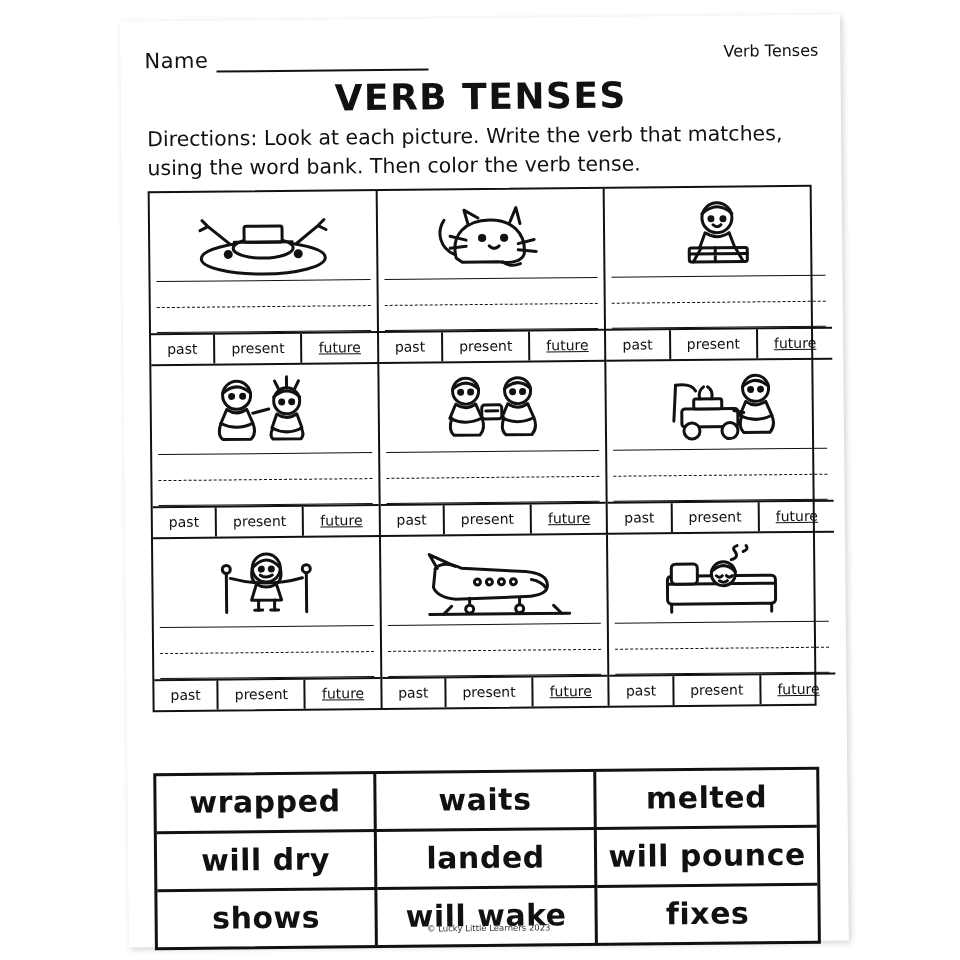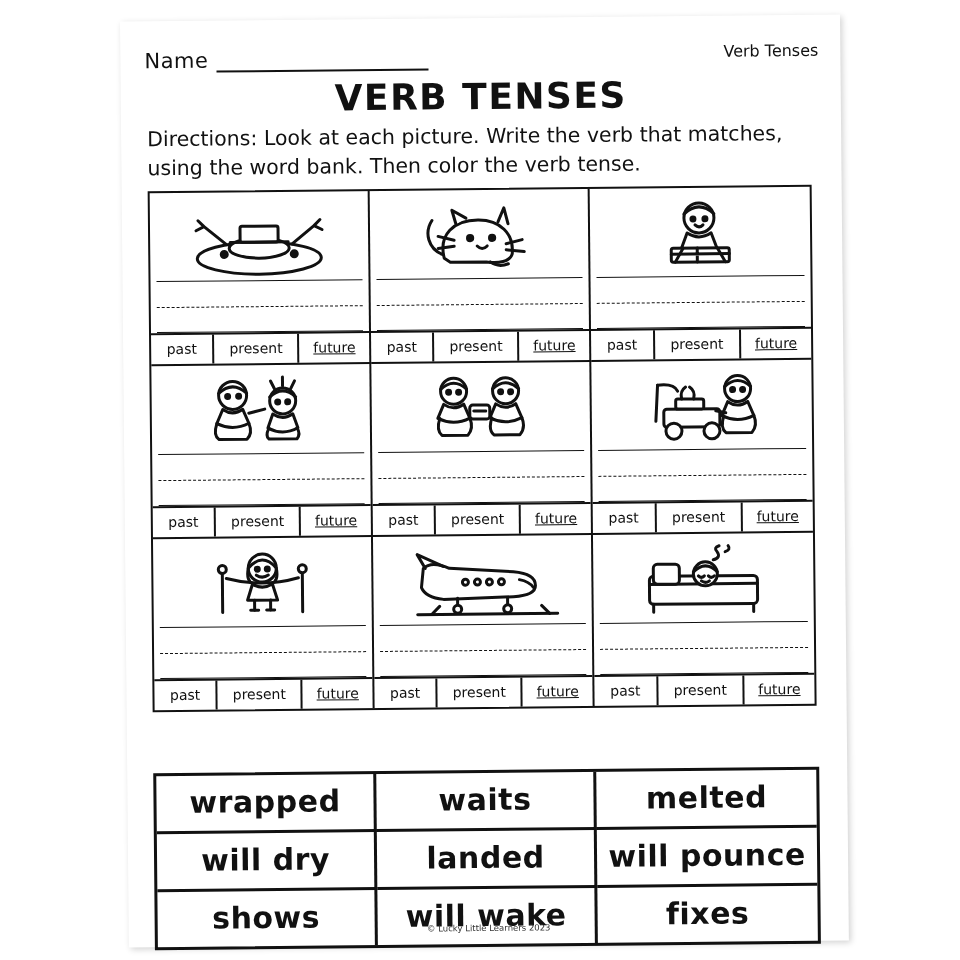--- a/index.html
+++ b/index.html
@@ -135,21 +135,21 @@
     border-top: 1.6px solid #111;
   }
   .tenses {
     display: grid;
     grid-template-columns: 1fr 1.35fr 1.1fr;
     border-top: 2.5px solid #111;
   }
   .tense {
     text-align: center;
     font-size: 14px;
-    padding: 6px 0 7px;
+    padding: 6px 16px 7px;
     color: #111;
     border-right: 2.2px solid #111;
     font-family: "DejaVu Sans", sans-serif;
   }
   .tense:last-child { border-right: none; text-decoration: underline; }
 
   
   .wordbank {
     position: absolute;
     left: 26px;

